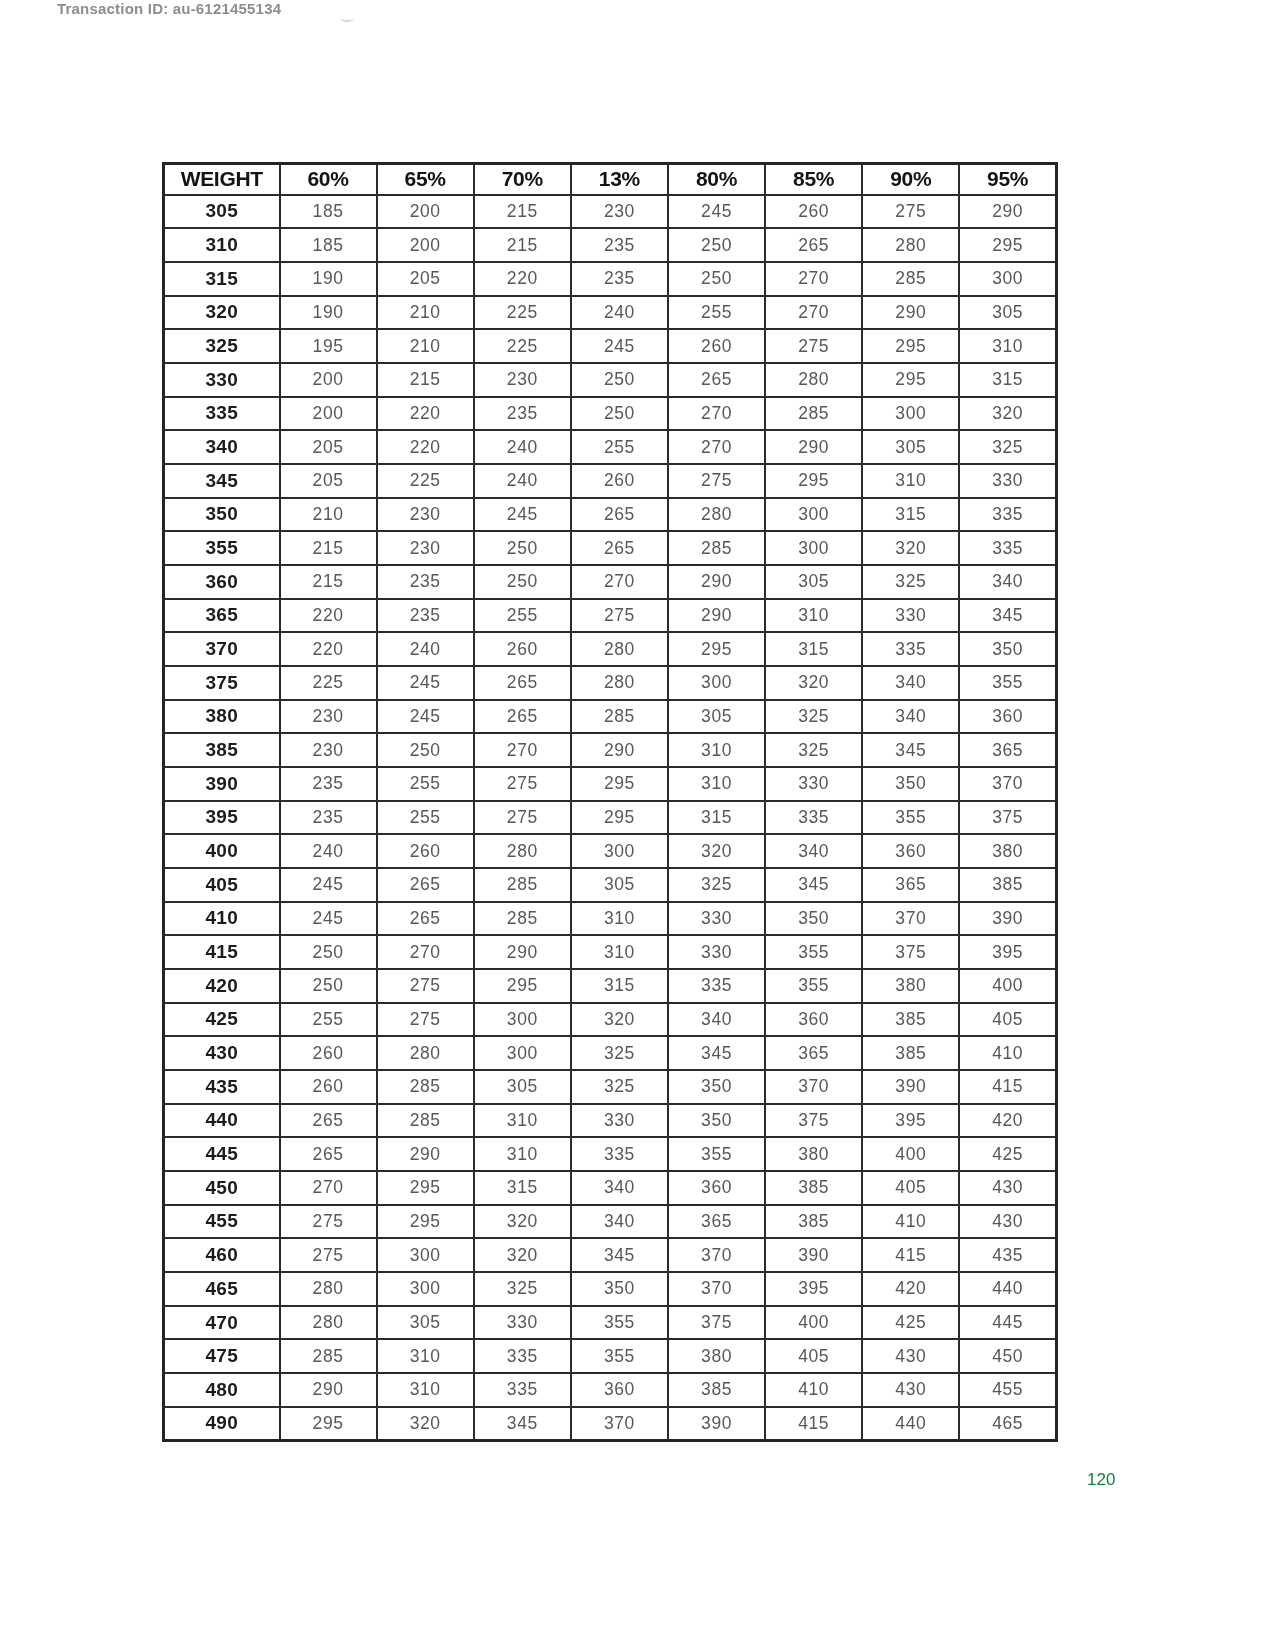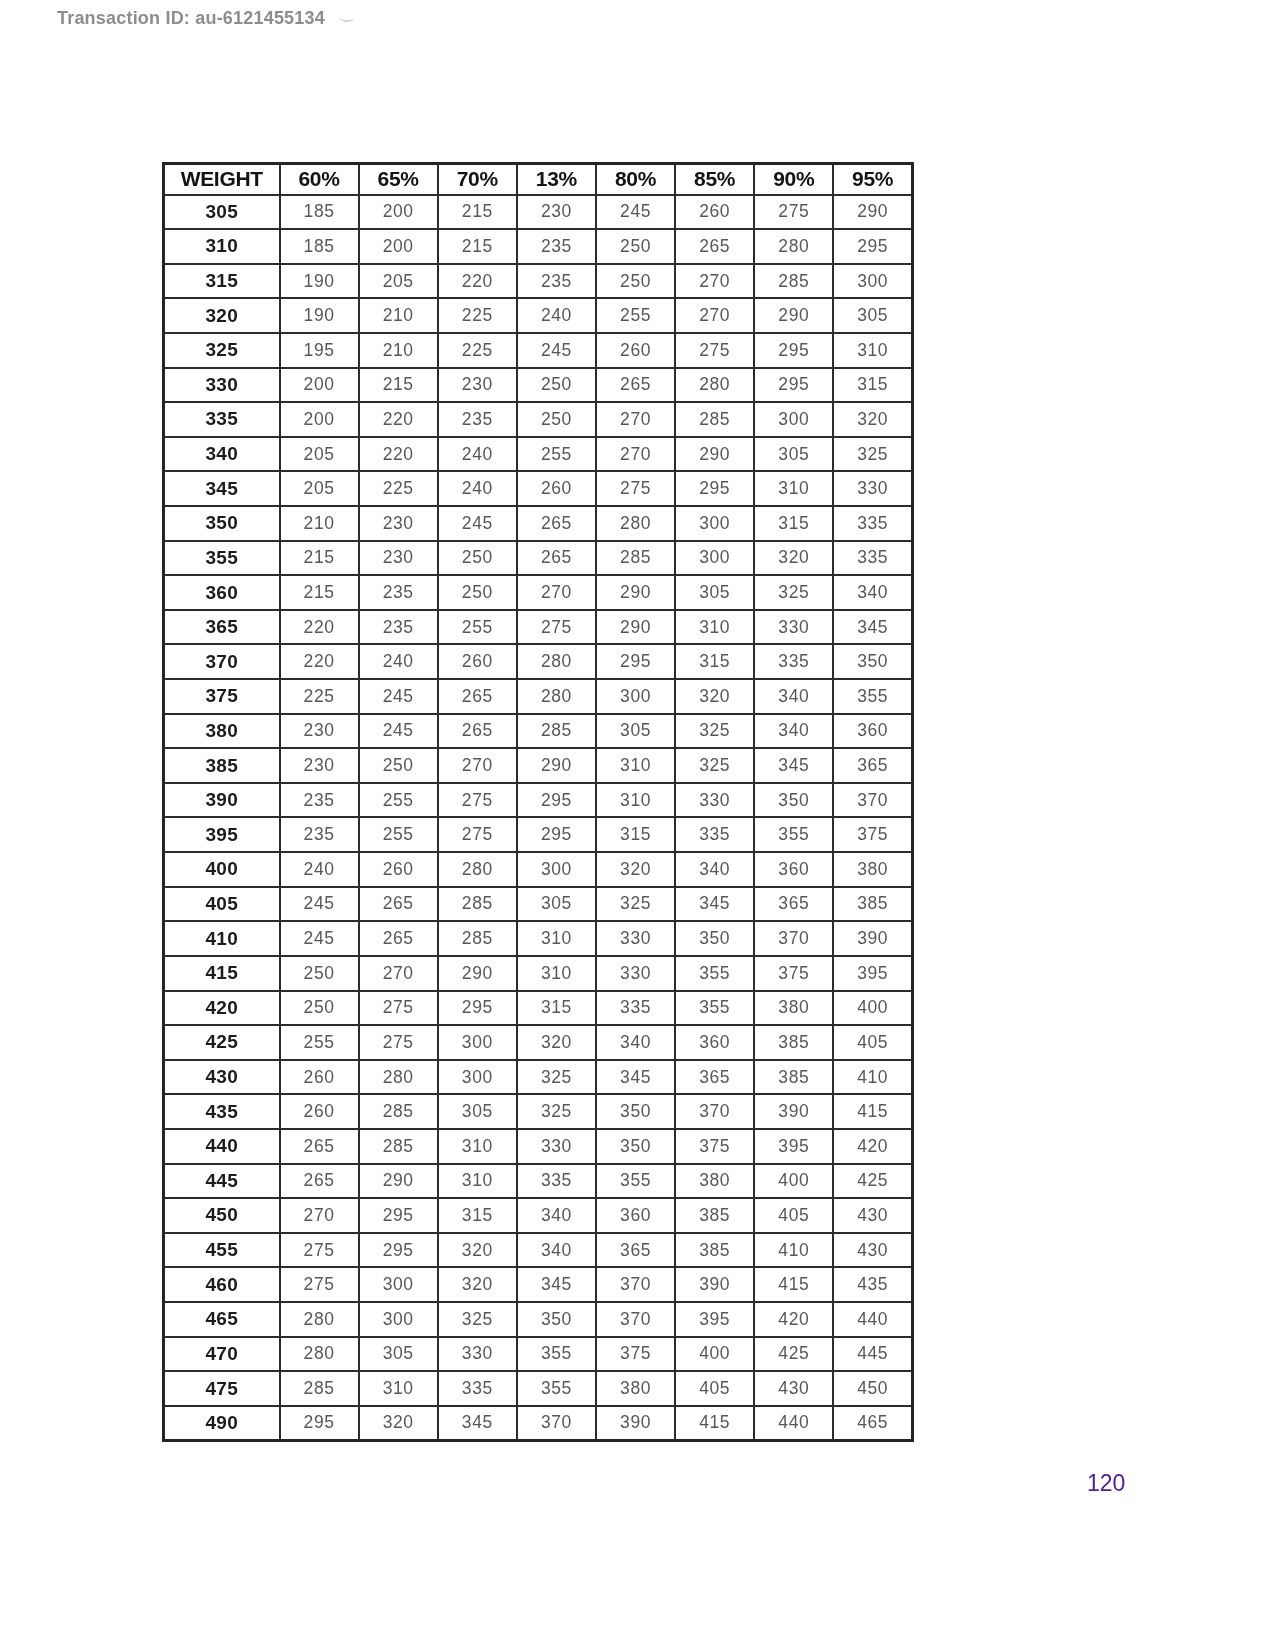--- a/index.html
+++ b/index.html
@@ -11,41 +11,41 @@
   .page {
     position: relative;
     width: 1275px;
     height: 1650px;
     background: #ffffff;
     overflow: hidden;
   }
   .txn-id {
     position: absolute;
     left: 57px;
-    top: 8px;
-    font-size: 18px;
+    top: 0;
+    font-size: 15px;
     font-weight: 700;
     color: #8d8d8d;
     letter-spacing: 0.2px;
   }
   .scan-artifact {
     position: absolute;
     left: 340px;
     top: 14px;
     width: 14px;
     height: 6px;
     border-bottom: 2px solid #c9c9c9;
     border-radius: 0 0 60% 60%;
     opacity: 0.8;
   }
   table.weights {
     position: absolute;
     left: 162px;
     top: 162px;
-    width: 752px;
+    width: 896px;
     height: 1280px;
     border-collapse: collapse;
     table-layout: fixed;
     border: 3px solid #252525;
   }
   table.weights col.weight-col { width: 116px; }
   table.weights th,
   table.weights td {
     border: 2px solid #2c2c2c;
     text-align: center;
@@ -70,22 +70,22 @@
   tbody td {
     font-size: 17.5px;
     font-weight: 400;
     color: #585858;
     letter-spacing: 0.6px;
   }
   .page-number {
     position: absolute;
     left: 1087px;
     top: 1470px;
-    font-size: 23px;
-    color: #4c1d95;
+    font-size: 17px;
+    color: #15803d;
   }
 </style>
 </head>
 <body>
 
 <div class="page">
 
   <div class="txn-id">Transaction ID: au-6121455134</div>
 
   <div class="scan-artifact"></div>
@@ -487,20 +487,31 @@
           <td>285</td>
           <td>310</td>
           <td>335</td>
           <td>355</td>
           <td>380</td>
           <td>405</td>
           <td>430</td>
           <td>450</td>
         </tr>
         <tr>
+          <th>480</th>
+          <td>290</td>
+          <td>310</td>
+          <td>335</td>
+          <td>360</td>
+          <td>385</td>
+          <td>410</td>
+          <td>430</td>
+          <td>455</td>
+        </tr>
+        <tr>
           <th>490</th>
           <td>295</td>
           <td>320</td>
           <td>345</td>
           <td>370</td>
           <td>390</td>
           <td>415</td>
           <td>440</td>
           <td>465</td>
         </tr>

